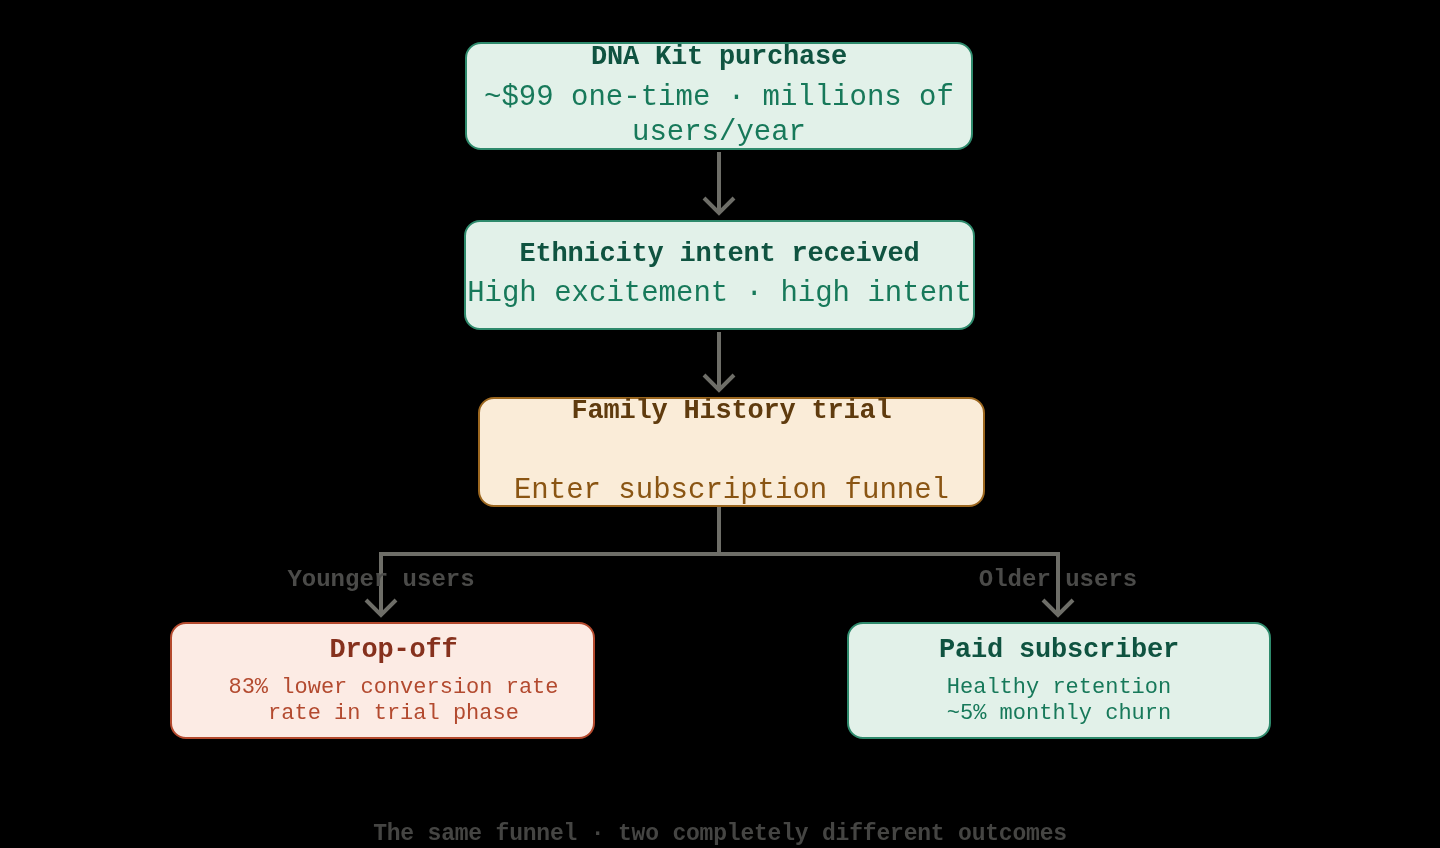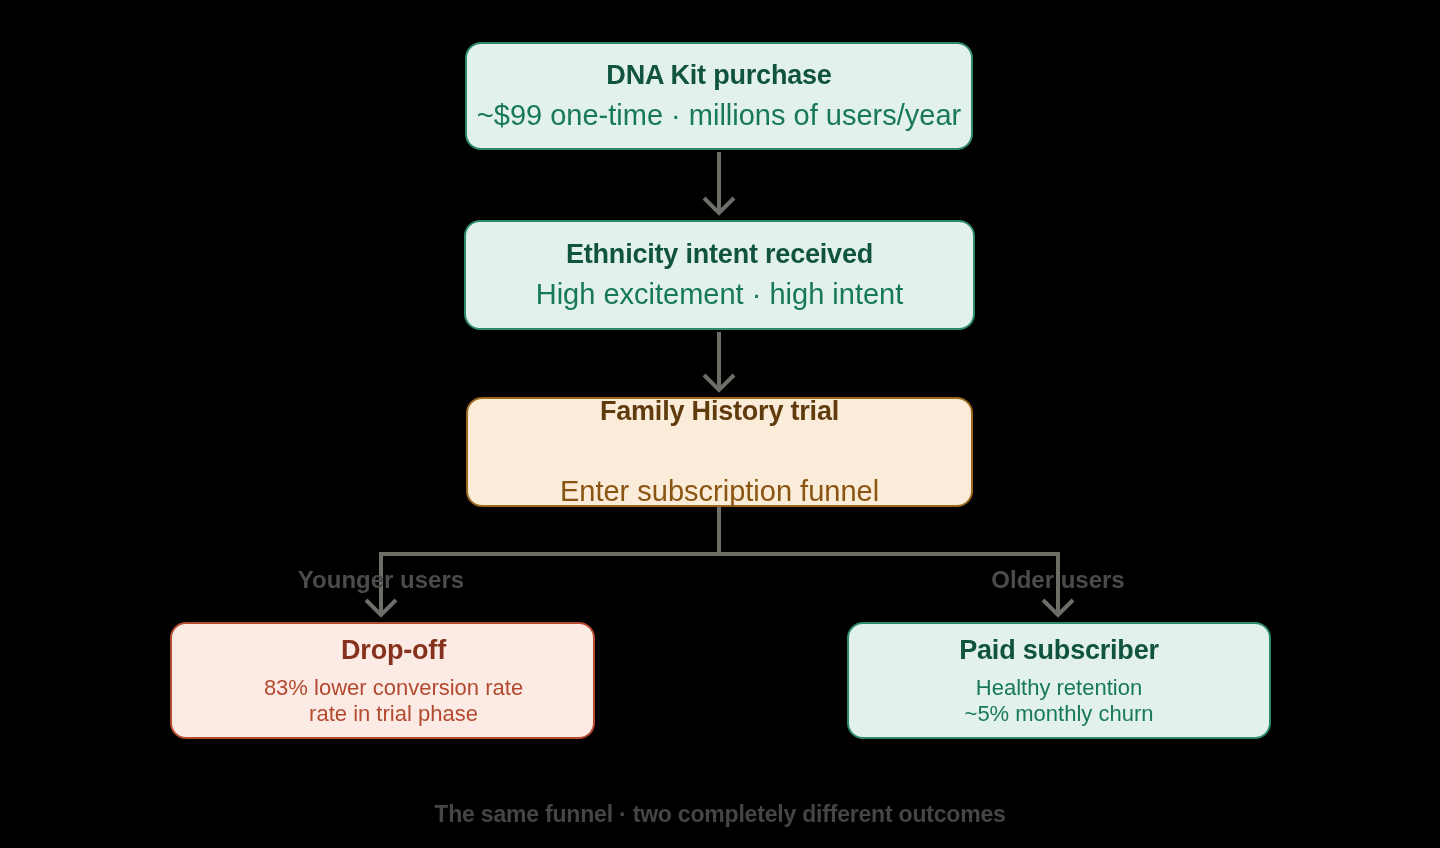--- a/index.html
+++ b/index.html
@@ -19,21 +19,21 @@
     --red-border: #b44a2e;
     --red-title: #86311d;
     --red-subtitle: #b34a2f;
   }
   * { margin: 0; padding: 0; box-sizing: border-box; }
   html, body { background: var(--background); }
   body {
     font-family: "Liberation Sans", "DejaVu Sans", sans-serif;
     width: 1440px; height: 848px; position: relative; overflow: hidden;
   }
-  .canvas { position: absolute; left: 0; top: 0; width: 1440px; height: 816px; background: var(--background); }
+  .canvas { position: absolute; left: 0; top: 0; width: 1440px; height: 816px; background: var(--background); font-family: Liberation Mono, monospace; }
 
   svg.connector { position: absolute; left: 0; top: 0; }
   svg.connector line, svg.connector path, svg.connector polyline {
     stroke: var(--line); stroke-width: 4; fill: none;
   }
 
   .node {
     position: absolute;
     border-radius: 16px;
     border: 2px solid;
@@ -96,21 +96,21 @@
   <div class="node green" style="left:465px; top:42px; width:508px; height:108px;">
     <div class="node-title">DNA Kit purchase</div>
     <div class="node-sub">~$99 one-time · millions of users/year</div>
   </div>
 
   <div class="node green" style="left:464px; top:220px; width:511px; height:110px;">
     <div class="node-title">Ethnicity intent received</div>
     <div class="node-sub">High excitement · high intent</div>
   </div>
 
-  <div class="node amber" style="left:466px; top:397px; width:507px; height:110px;gap:40px;">
+  <div class="node amber" style="left:478px; top:397px; width:507px; height:110px;gap:40px;">
     <div class="node-title">Family History trial</div>
     <div class="node-sub">Enter subscription funnel</div>
   </div>
 
   <div class="branch-label" style="left:381px; top:565px;">Younger users</div>
   <div class="branch-label" style="left:1058px; top:565px;">Older users</div>
 
   <div class="node red" style="left:170px; top:622px; width:425px; height:117px;padding-left:22px;">
     <div class="node-title">Drop-off</div>
     <div class="node-sub2">
@@ -120,15 +120,15 @@
   </div>
 
   <div class="node green" style="left:847px; top:622px; width:424px; height:117px;">
     <div class="node-title">Paid subscriber</div>
     <div class="node-sub2">
       <div>Healthy retention</div>
       <div>~5% monthly churn</div>
     </div>
   </div>
 
-  <div class="caption" style="left:720px; top:800px;">The same funnel · two completely different outcomes</div>
+  <div class="caption" style="left:720px; top:820px;">The same funnel · two completely different outcomes</div>
 
 </div>
 
 </body></html>

